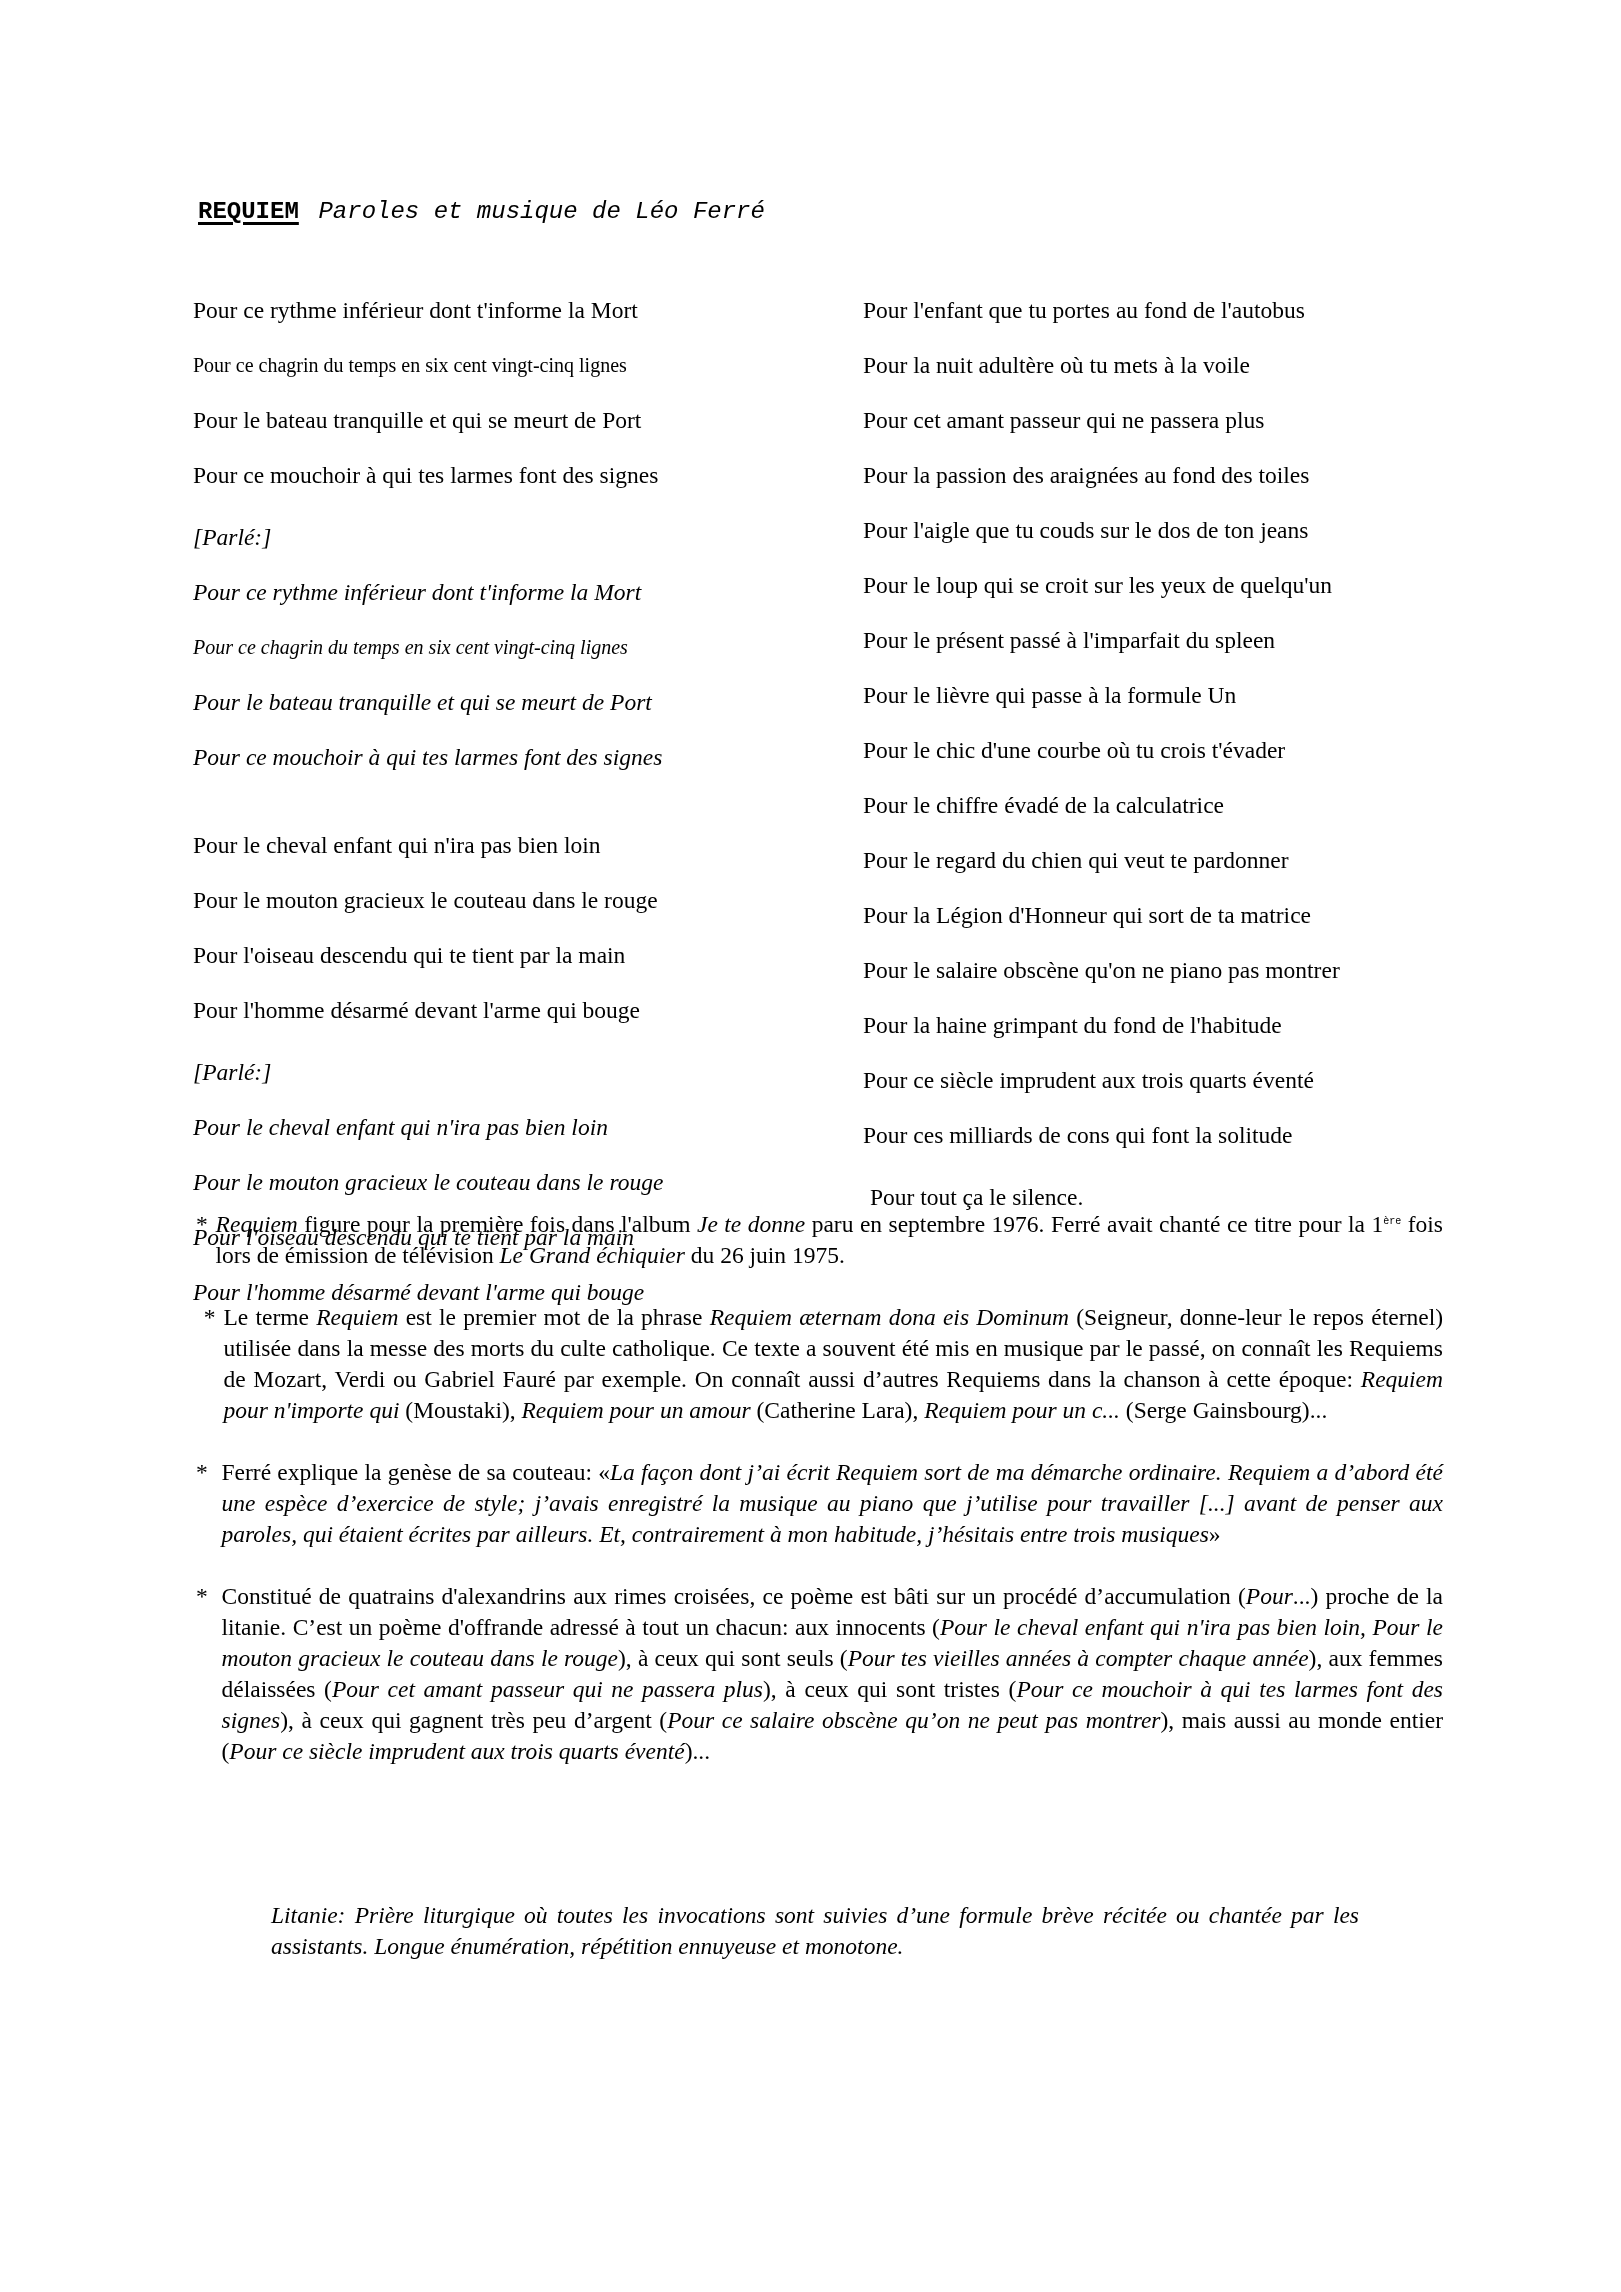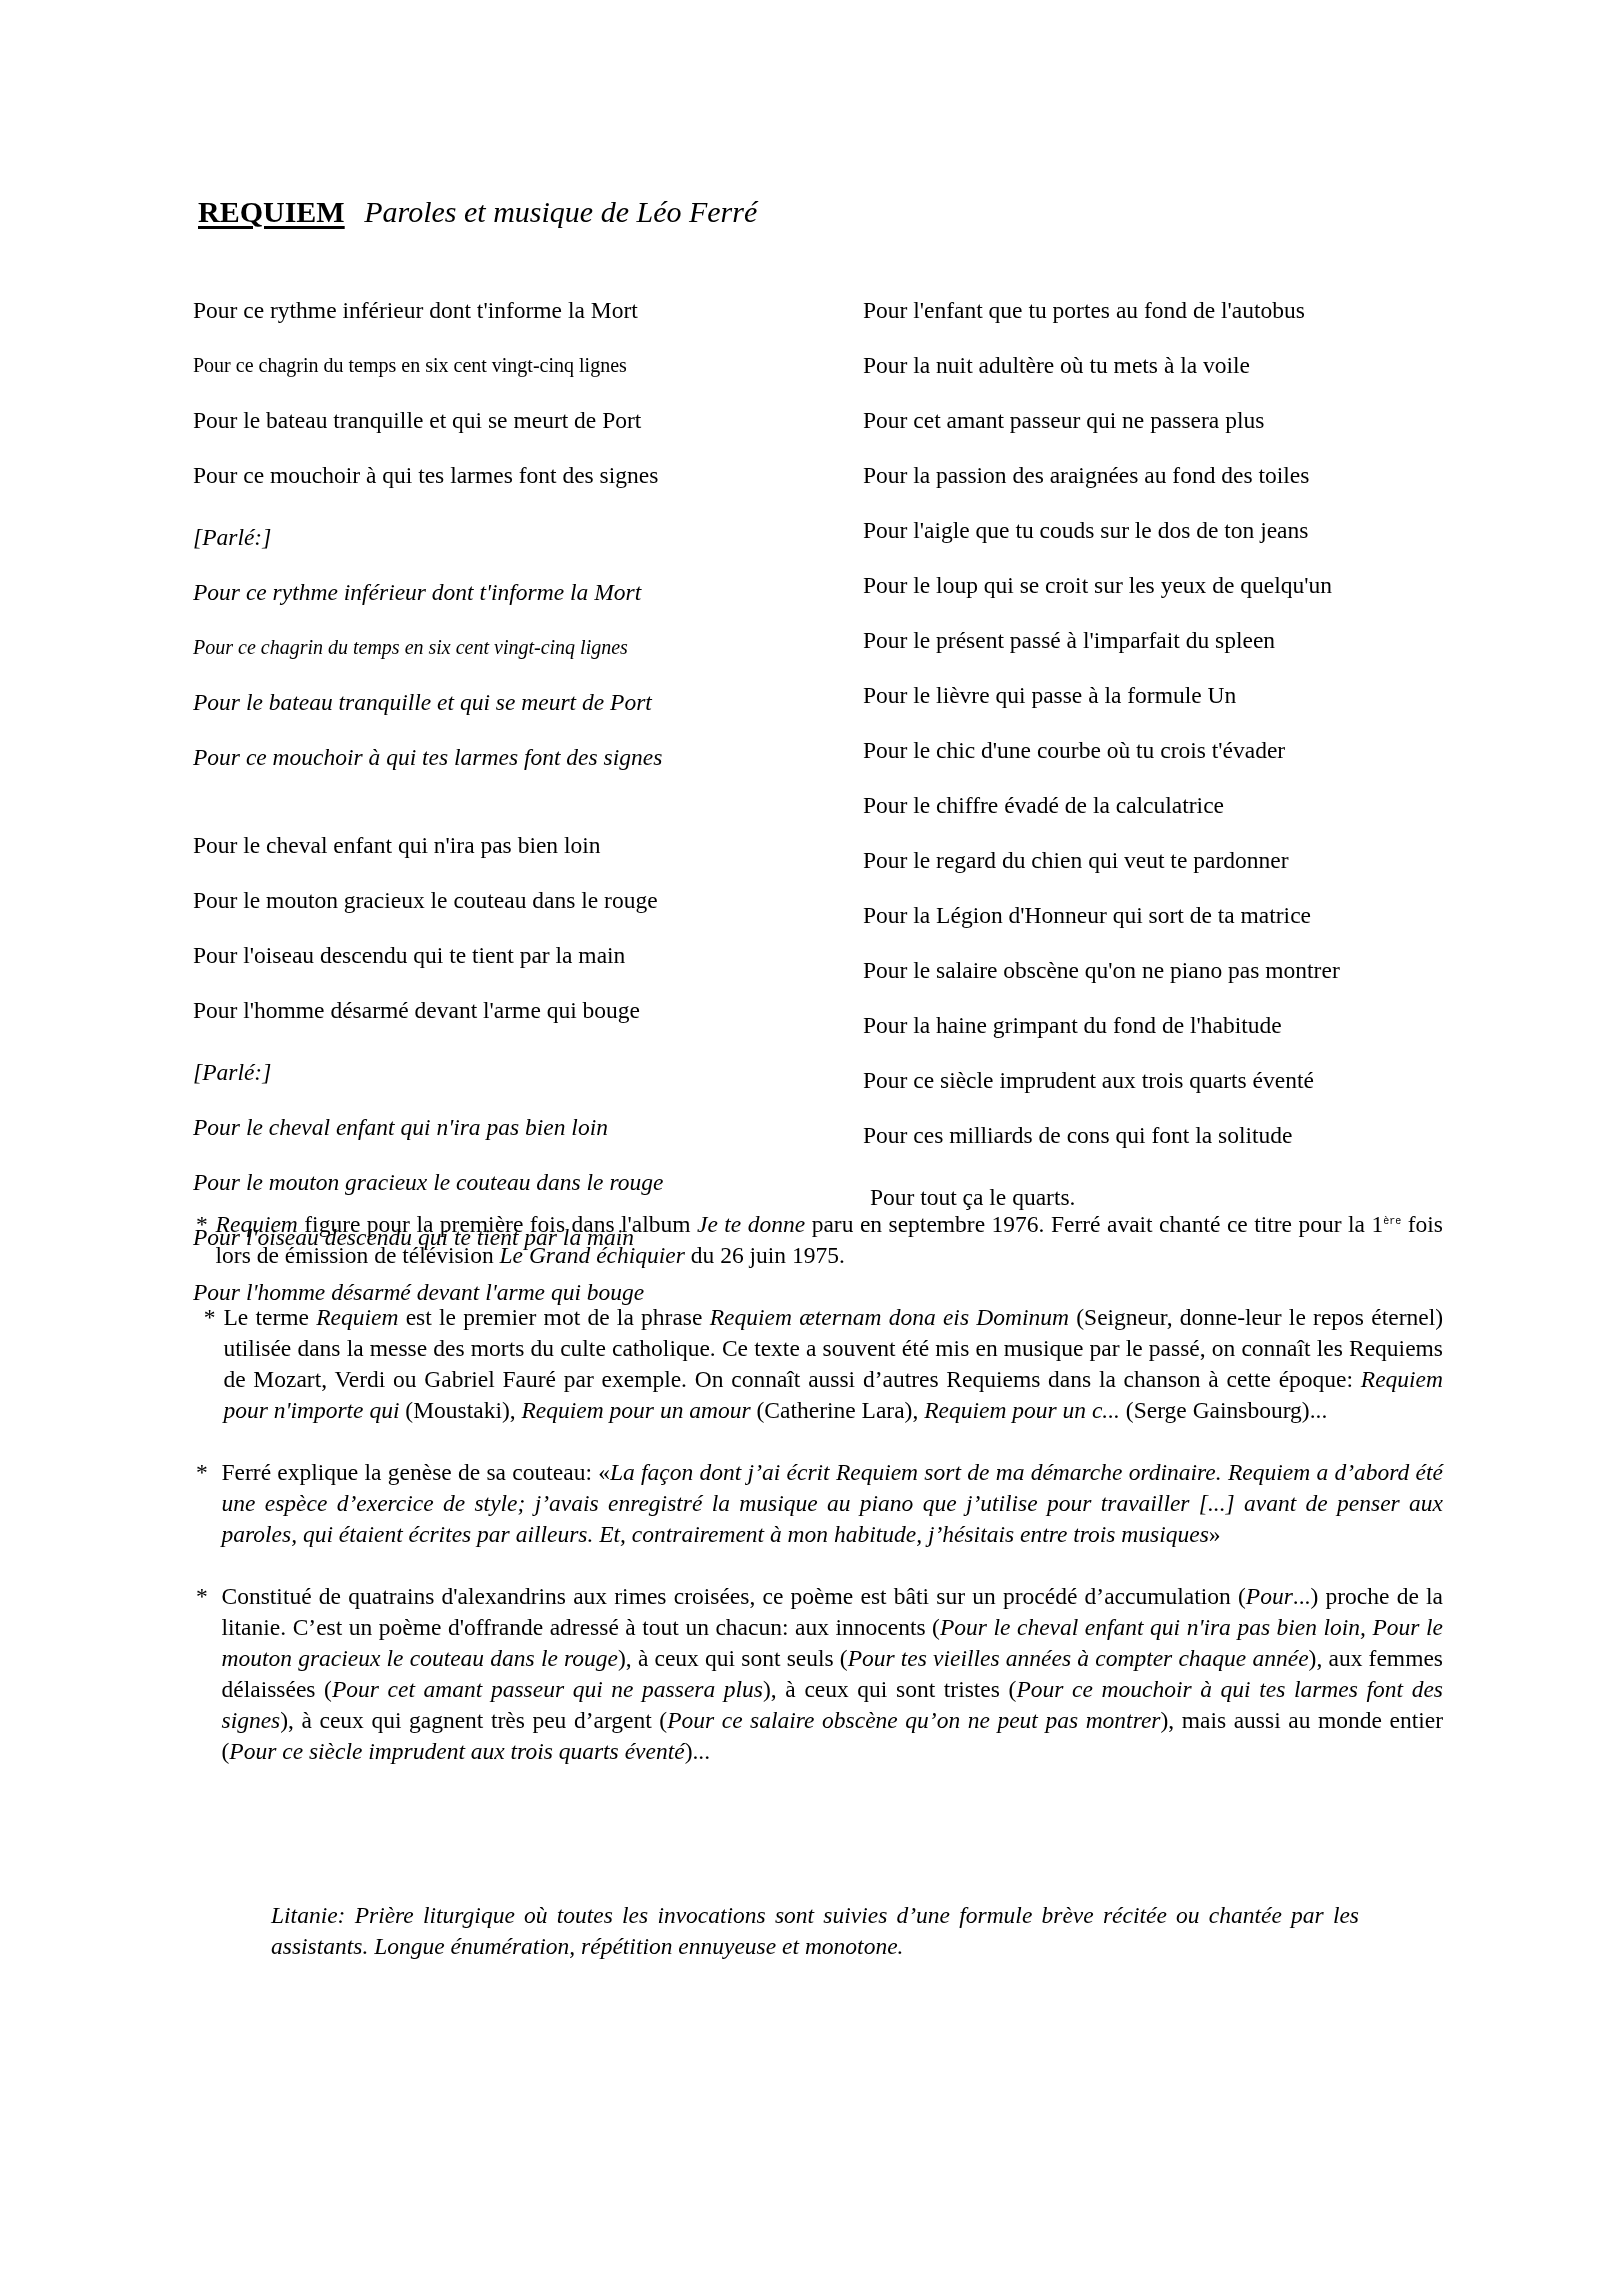--- a/index.html
+++ b/index.html
@@ -1,22 +1,23 @@
 <!DOCTYPE html>
 <html><head>
   <meta charset="utf-8">
   <style>
     html, body { margin: 0; padding: 0; background: #ffffff; }
     body {
       width: 1621px; height: 2293px; position: relative; overflow: hidden;
       font-family: "Liberation Serif", "DejaVu Serif", serif; color: #000;
     }
     .title {
-      position: absolute; left: 198px; top: 192px; font-size: 30px; line-height: 39px;
+      position: absolute; left: 198px; top: 192px; font-size: 24px; line-height: 39px;
       white-space: nowrap;
+      font-family: Liberation Mono, monospace;
     }
     .title .main { font-weight: bold; text-decoration: underline; text-decoration-thickness: 2.9px; text-underline-offset: 3.9px; }
     .title .sub { font-style: italic; margin-left: 19.6px; }
 
     .col { position: absolute; font-size: 23.5px; line-height: 31px; white-space: nowrap; }
     .col.left { left: 193px; top: 271px; }
     .col.right { left: 863px; top: 271px; }
     .stanza { margin: 0 0 31px 0; }
     .stanza.extra-gap { margin-bottom: 57px; }
     .line { display: block; margin-top: 24px; }
@@ -83,21 +84,21 @@
     <span class="line">Pour le lièvre qui passe à la formule Un</span>
     <span class="line">Pour le chic d'une courbe où tu crois t'évader</span>
     <span class="line">Pour le chiffre évadé de la calculatrice</span>
     <span class="line">Pour le regard du chien qui veut te pardonner</span>
     <span class="line">Pour la Légion d'Honneur qui sort de ta matrice</span>
     <span class="line">Pour le salaire obscène qu'on ne piano pas montrer</span>
     <span class="line">Pour la haine grimpant du fond de l'habitude</span>
     <span class="line">Pour ce siècle imprudent aux trois quarts éventé</span>
     <span class="line">Pour ces milliards de cons qui font la solitude</span>
   </div>
-  <span class="line closing">Pour tout ça le quarts.</span>
+  <span class="line closing">Pour tout ça le silence.</span>
 </div>
 
 <div class="notes">
   <div class="note n1">
     <span class="star">*</span>
     <i>Requiem</i><span> figure pour la première fois dans l'album </span><i>Je te donne</i><span> paru en septembre 1976. Ferré avait chanté ce titre pour la 1</span><sup>ère</sup><span> fois lors de émission de télévision </span><i>Le Grand échiquier</i><span> du 26 juin 1975.</span>
   </div>
   <div class="note n2">
     <span class="star">*</span>
     <span>Le terme </span><i>Requiem</i><span> est le premier mot de la phrase </span><i>Requiem æternam dona eis Dominum</i><span> (Seigneur, donne-leur le repos éternel) utilisée dans la messe des morts du culte catholique. Ce texte a souvent été mis en musique par le passé, on connaît les Requiems de Mozart, Verdi ou Gabriel Fauré par exemple. On connaît aussi d’autres Requiems dans la chanson à cette époque: </span><i>Requiem pour n'importe qui</i><span> (Moustaki), </span><i>Requiem pour un amour</i><span> (Catherine Lara), </span><i>Requiem pour un c...</i><span> (Serge Gainsbourg)...</span>

